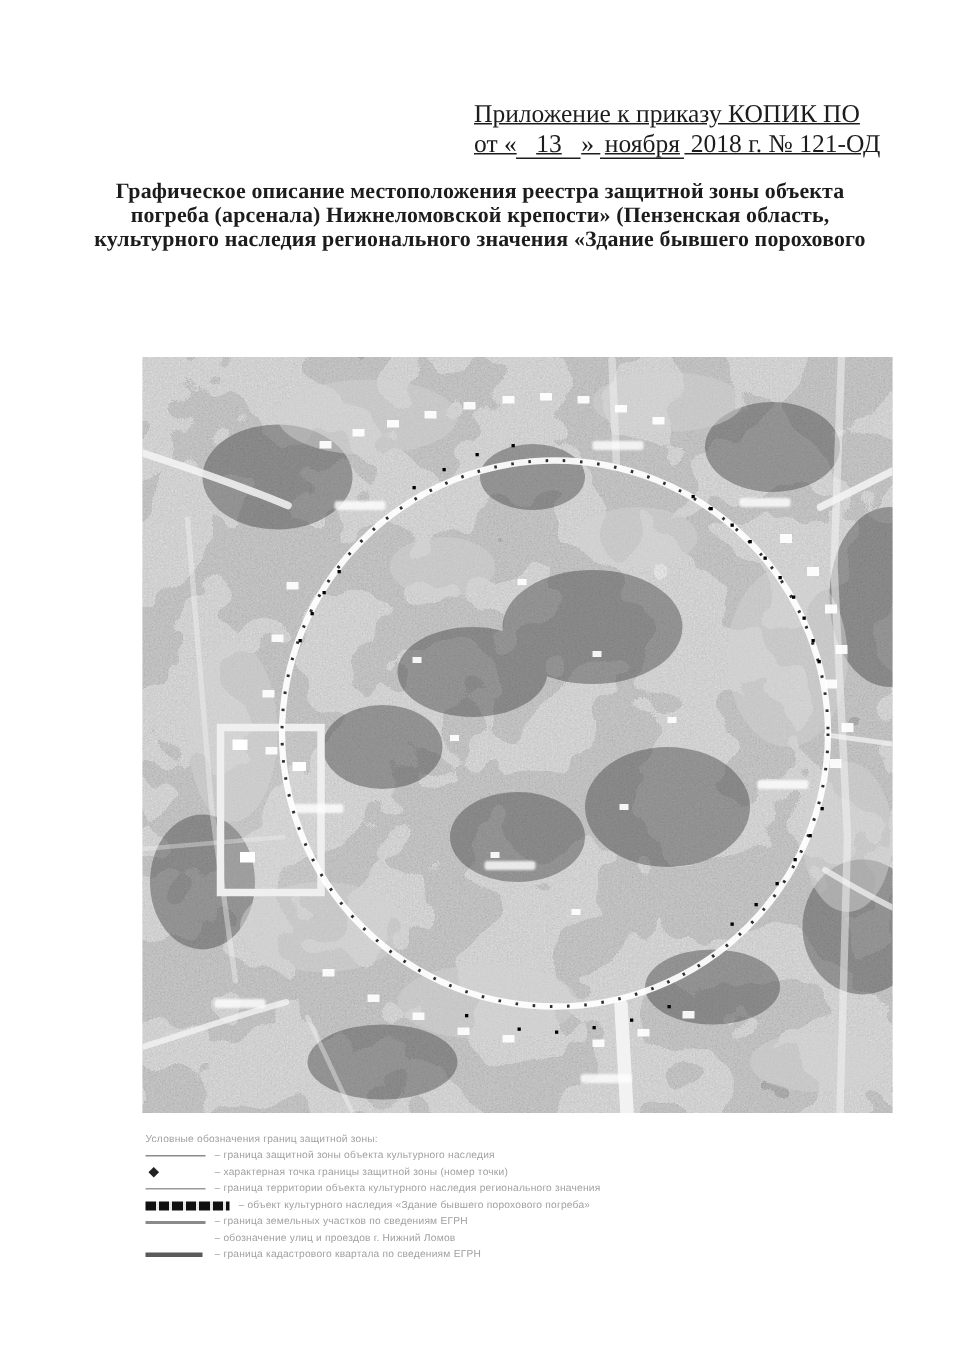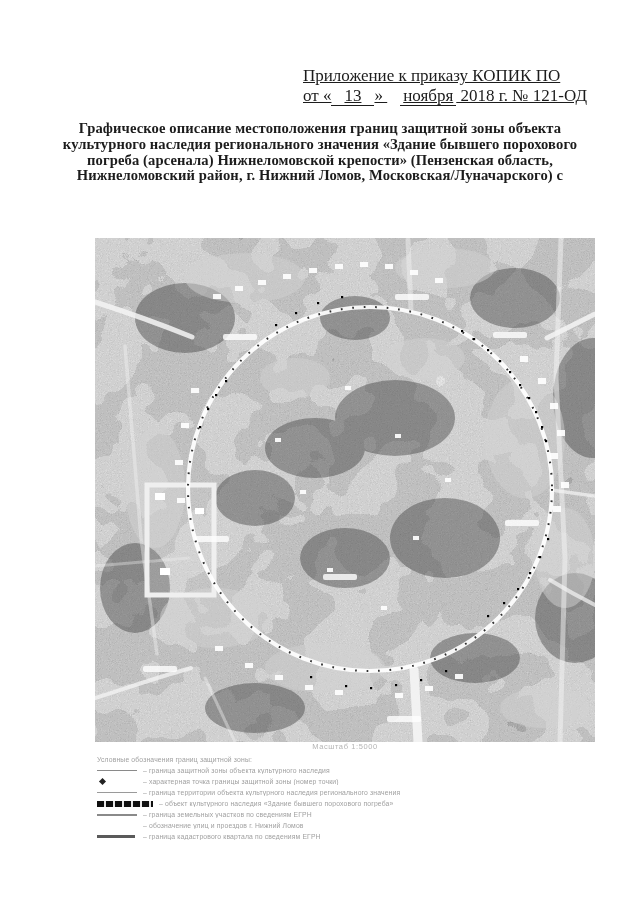--- a/index.html
+++ b/index.html
@@ -9,21 +9,21 @@
   }
   .page{position:absolute;inset:0;}
 
   
   .hdr{
     position:absolute;top:66px;right:53px;text-align:left;
     font-size:17px;line-height:19.5px;white-space:nowrap;text-decoration:underline;
   }
   .u{border-bottom:1.1px solid #1c1c1c;}
   .u-day{padding:0 13px;}
-  .u-month{padding:0 3px;margin-left:13px;}
+  .u-month{padding:0 3px;}
 
   
   .title{
     position:absolute;top:121px;left:30px;width:580px;text-align:center;
     font-weight:bold;font-size:14.6px;line-height:15.8px;letter-spacing:.1px;
   }
 
   
   .map{position:absolute;left:95px;top:238px;width:500px;height:504px;}
   .map svg{width:100%;height:100%;display:block;}
@@ -59,24 +59,23 @@
 <body>
 
 <div class="page">
 
   <div class="hdr">
     <div>Приложение к приказу КОПИК ПО</div>
     <div><span>от «</span><span class="u u-day">13</span><span>» </span><span class="u u-month">ноября</span><span> 2018 г. № 121-ОД</span></div>
   </div>
 
   <div class="title">
-    <div>Графическое описание местоположения границ защитной зоны объекта</div>
+    <div>Графическое описание местоположения реестра защитной зоны объекта</div>
+    <div>погреба (арсенала) Нижнеломовской крепости» (Пензенская область,</div>
     <div>культурного наследия регионального значения «Здание бывшего порохового</div>
-    <div>погреба (арсенала) Нижнеломовской крепости» (Пензенская область,</div>
-    <div>Нижнеломовский район, г. Нижний Ломов,  Московская/Луначарского)  с</div>
   </div>
 
   <div class="map">
     <svg viewBox="0 0 500 504" xmlns="http://www.w3.org/2000/svg">
       <defs>
         <filter id="dith" x="-2%" y="-2%" width="104%" height="104%">
           <feTurbulence type="fractalNoise" baseFrequency="0.9" numOctaves="2" seed="11"></feTurbulence>
           <feColorMatrix type="saturate" values="0"></feColorMatrix>
           <feComponentTransfer>
             <feFuncR type="discrete" tableValues="0.32 0.5 0.62 0.74 0.88"></feFuncR>
@@ -235,21 +234,20 @@
         <rect x="452" y="300" width="2.2" height="2.2"></rect>
           <rect x="444" y="318" width="2.2" height="2.2"></rect>
         <rect x="434" y="334" width="2.2" height="2.2"></rect>
           <rect x="422" y="350" width="2.2" height="2.2"></rect>
         <rect x="408" y="364" width="2.2" height="2.2"></rect>
           <rect x="392" y="377" width="2.2" height="2.2"></rect>
       </g>
     </svg>
   </div>
 
-  <div class="scale">Масштаб 1:5000</div>
 
   <div class="legend">
     <div class="lhead">Условные обозначения границ защитной зоны:</div>
 
     <div class="lrow">
       <span class="sym">
           <span class="sym-line-thin"></span>
         </span>
       <span class="ltext">– граница защитной зоны объекта культурного наследия</span>
     </div>

